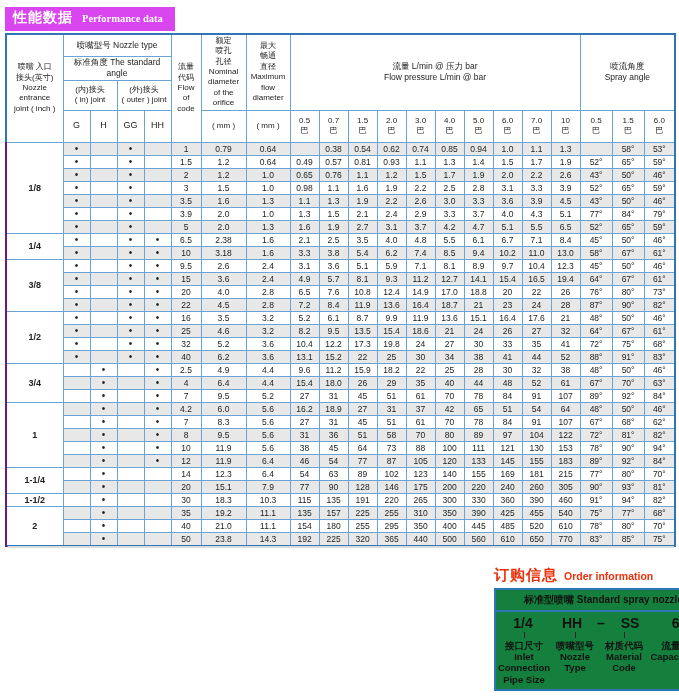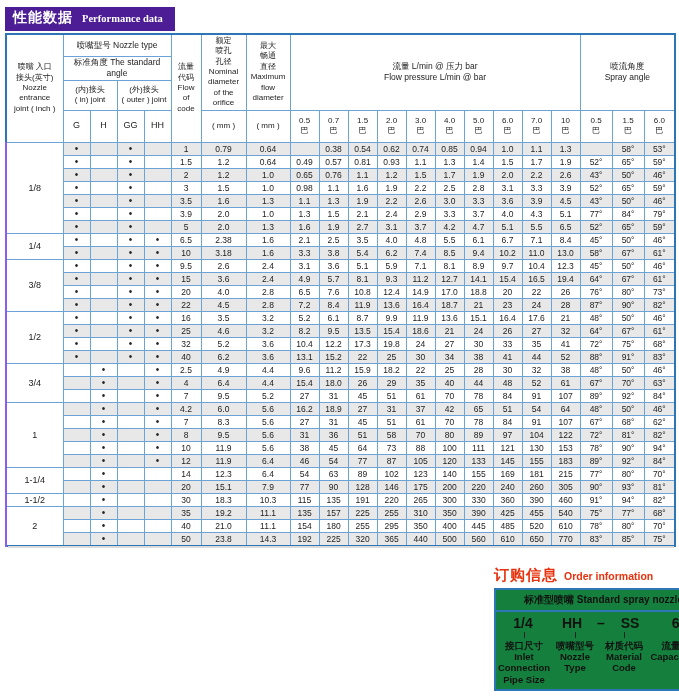--- a/index.html
+++ b/index.html
@@ -1,20 +1,20 @@
 <!DOCTYPE html>
 <html><head>
 <meta charset="utf-8">
 <style>
   * { box-sizing: border-box; margin: 0; padding: 0; }
   body { font-family: "Liberation Sans", sans-serif; background: #fff; }
   .page { position: relative; width: 679px; height: 698px; background: #fff; overflow: hidden; }
 
   
-  .banner { position: absolute; left: 5px; top: 7px; background: #4c1d95; color: #fff;
+  .banner { position: absolute; left: 5px; top: 7px; background: #d946ef; color: #fff;
             display: inline-flex; align-items: baseline; gap: 9px; padding: 2px 12px 4px 8px; }
   .banner .zh { font-size: 14px; font-weight: bold; letter-spacing: 1px; }
   .banner .en { font-size: 10.5px; font-weight: bold; font-family: Liberation Serif, serif; }
 
   
   table { position: absolute; left: 5px; top: 33px; width: 669px;
           border-collapse: collapse; table-layout: fixed; border: 2px solid #2e75b6; }
   th, td { border: 1px solid #6ba3d6; text-align: center; vertical-align: middle;
            padding: 0; overflow: hidden; }
   thead th { background: #fff; font-weight: normal; color: #1c1c1c;
@@ -22,22 +22,22 @@
   thead th.big { font-size: 8.5px; }
   thead th.joint { font-size: 9px; }
   thead tr.rA th { height: 22px; }
   thead tr.rB th { height: 24px; }
   thead tr.rC th { height: 30px; }
   thead tr.rD th { height: 32px; }
   thead { border-bottom: 1px solid #2e75b6; }
   tbody td { font-size: 8.5px; height: 13px; line-height: 12px; color: #222; background: #fff; }
   tbody tr.odd td { background: #e8e8e8; }
   tbody tr.group-start td { border-top: 1px solid #2e75b6; }
-  td.size { background: #fff !important; font-weight: normal; font-size: 9px;
-            border-left: 2px solid #8b5cf6; }
+  td.size { background: #fff !important; font-weight: bold; font-size: 9px;
+            border-left: 2px solid #701a75; }
   td.dot { font-size: 10px; line-height: 11px; }
   .table-shadow { position: absolute; left: 8px; top: 546px; width: 666px; height: 2px;
                   background: #dcdcdc; }
 
   
   .order { position: absolute; left: 458px; top: 566px; width: 219px; margin-left: 36px; }
   .order-title { color: #e8320e; display: flex; align-items: baseline; gap: 6px; }
   .order-title .zh { font-size: 15px; font-weight: bold; letter-spacing: 1px; }
   .order-title .en { font-size: 10.5px; font-weight: bold; }
   .order-box { border: 2px solid #2e75b6; margin-top: 3px; background: #15803d; padding-bottom: 4px; }

